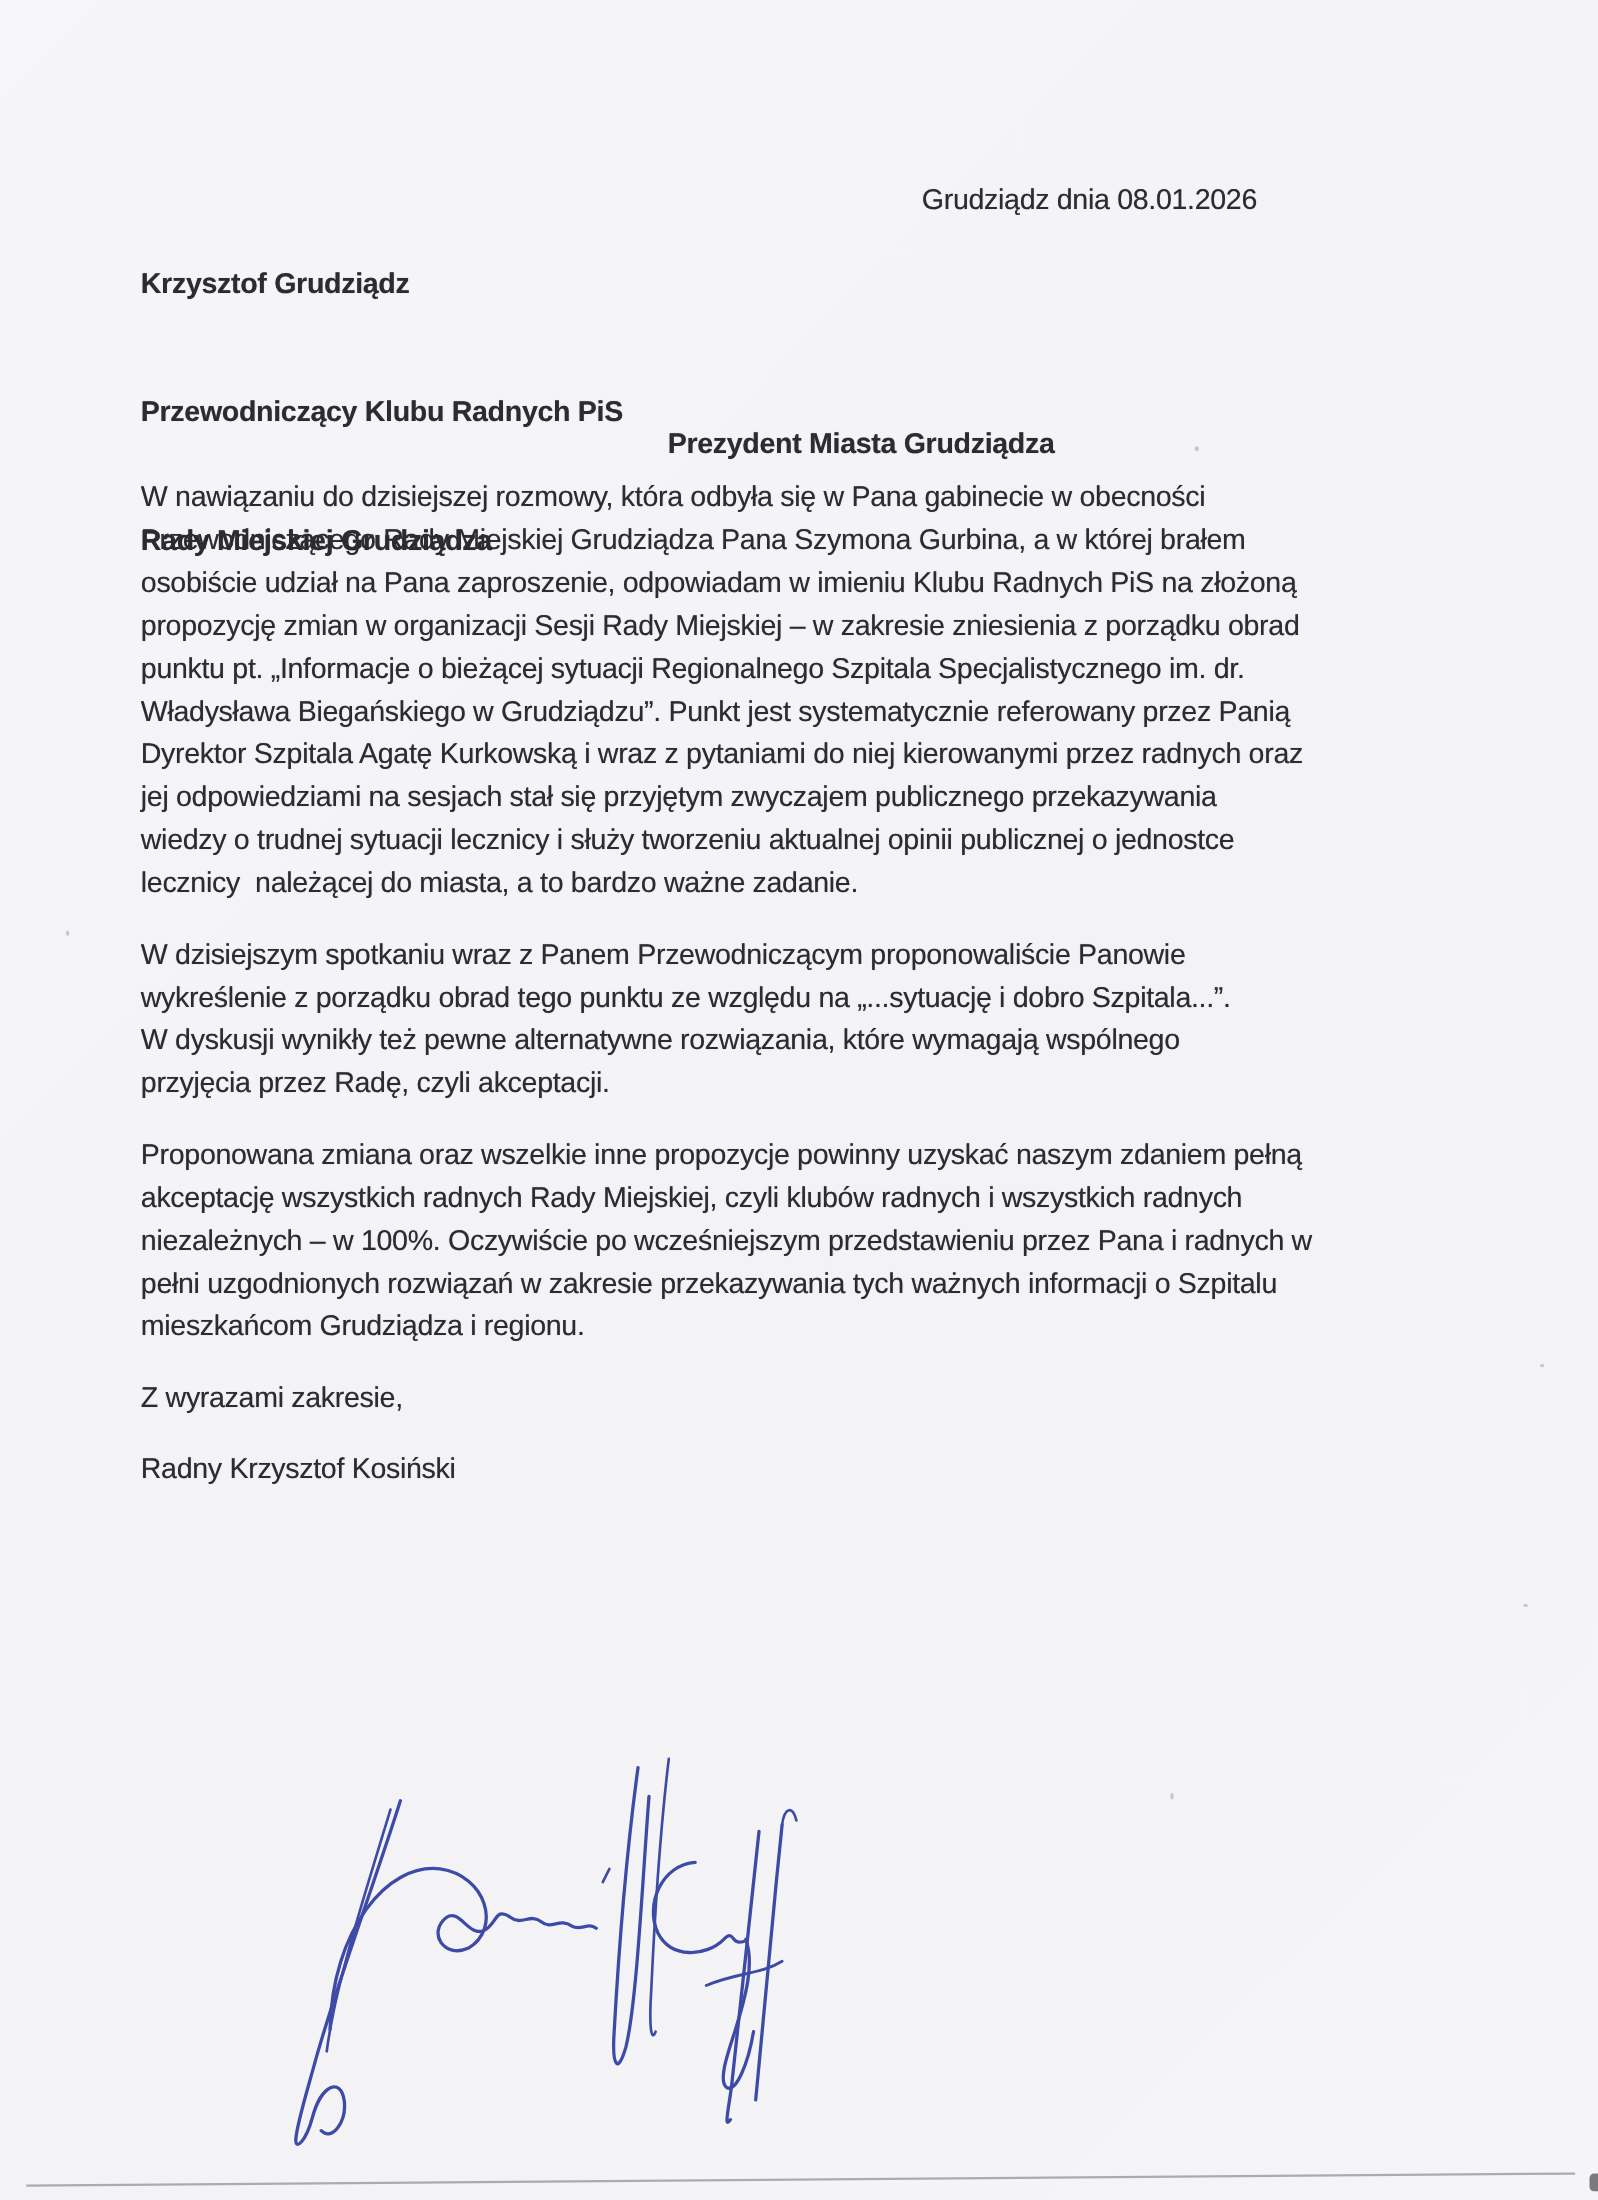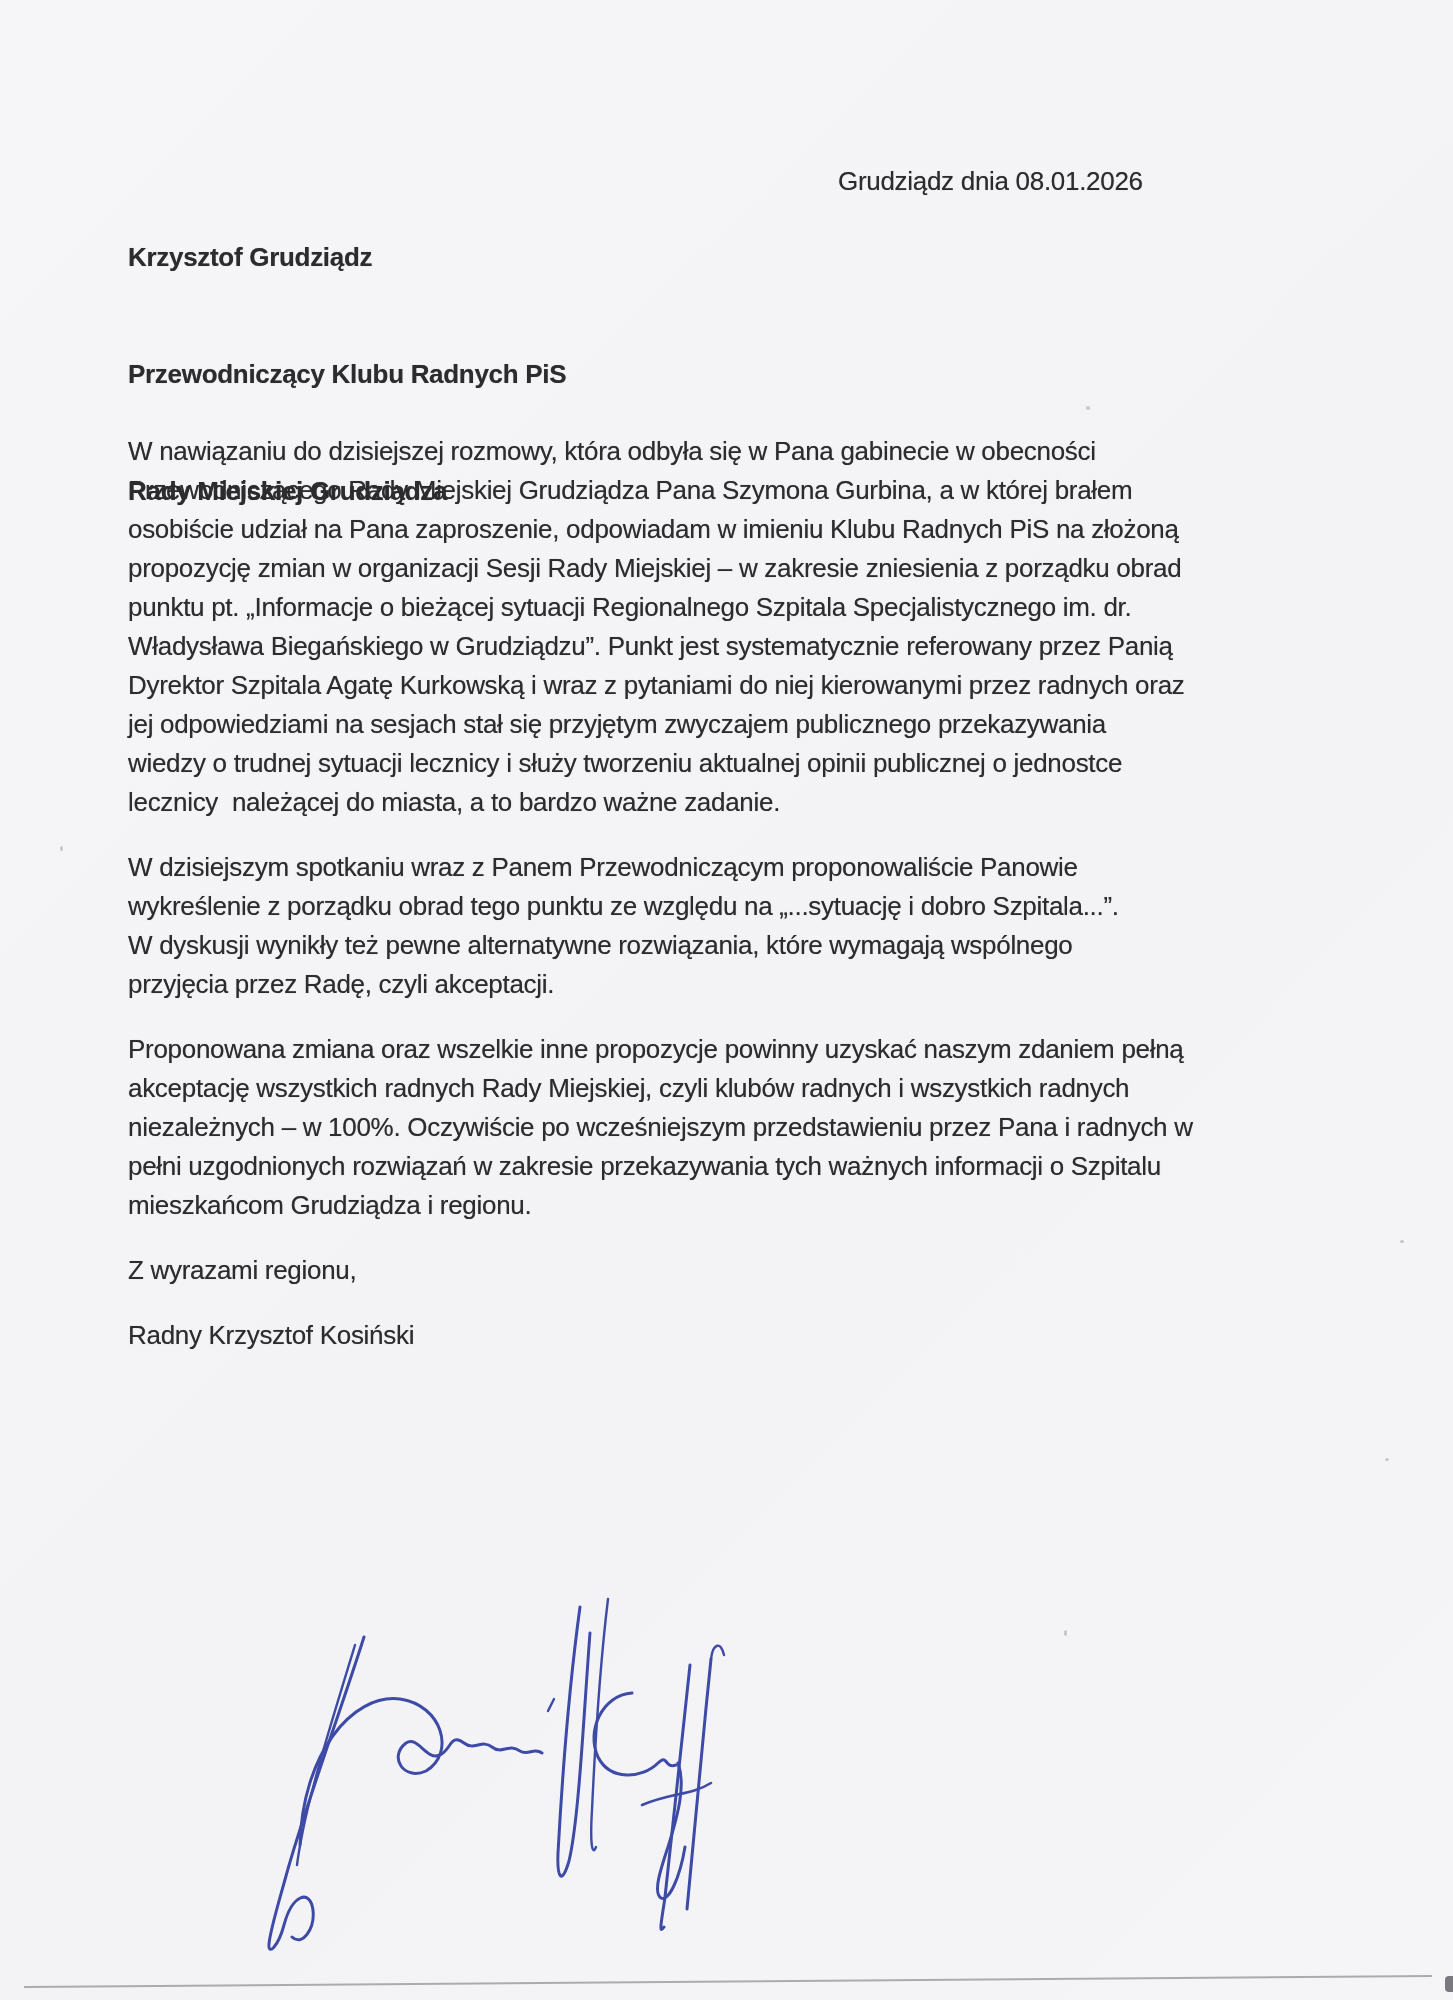--- a/index.html
+++ b/index.html
@@ -108,20 +108,21 @@
 
   <div class="sender">
     <div>Krzysztof Grudziądz</div>
     <div>Przewodniczący Klubu Radnych PiS</div>
     <div>Rady Miejskiej Grudziądza</div>
   </div>
 
   <div class="dateline">Grudziądz dnia 08.01.2026</div>
 
   <div class="recipient">
+    <div class="r2">Prezydent Miasta Grudziądza</div>
   </div>
 
   <div class="letter-body">
     <p class="para">W nawiązaniu do dzisiejszej rozmowy, która odbyła się w Pana gabinecie w obecności
 Przewodniczącego Rady Miejskiej Grudziądza Pana Szymona Gurbina, a w której brałem
 osobiście udział na Pana zaproszenie, odpowiadam w imieniu Klubu Radnych PiS na złożoną
 propozycję zmian w organizacji Sesji Rady Miejskiej – w zakresie zniesienia z porządku obrad
 punktu pt. „Informacje o bieżącej sytuacji Regionalnego Szpitala Specjalistycznego im. dr.
 Władysława Biegańskiego w Grudziądzu”. Punkt jest systematycznie referowany przez Panią
 Dyrektor Szpitala Agatę Kurkowską i wraz z pytaniami do niej kierowanymi przez radnych oraz
@@ -130,21 +131,21 @@
 lecznicy  należącej do miasta, a to bardzo ważne zadanie.</p>
     <p class="para">W dzisiejszym spotkaniu wraz z Panem Przewodniczącym proponowaliście Panowie
 wykreślenie z porządku obrad tego punktu ze względu na „...sytuację i dobro Szpitala...”.
 W dyskusji wynikły też pewne alternatywne rozwiązania, które wymagają wspólnego
 przyjęcia przez Radę, czyli akceptacji.</p>
     <p class="para">Proponowana zmiana oraz wszelkie inne propozycje powinny uzyskać naszym zdaniem pełną
 akceptację wszystkich radnych Rady Miejskiej, czyli klubów radnych i wszystkich radnych
 niezależnych – w 100%. Oczywiście po wcześniejszym przedstawieniu przez Pana i radnych w
 pełni uzgodnionych rozwiązań w zakresie przekazywania tych ważnych informacji o Szpitalu
 mieszkańcom Grudziądza i regionu.</p>
-    <p class="para">Z wyrazami regionu,</p>
+    <p class="para">Z wyrazami zakresie,</p>
     <p class="para">Radny Krzysztof Kosiński</p>
   </div>
 
   <div class="signature-wrap">
     <svg width="515" height="365" viewBox="0 0 515 365" xmlns="http://www.w3.org/2000/svg" fill="none" stroke="#2f3da0" stroke-width="3" stroke-linecap="round" stroke-linejoin="round" opacity="0.92">
       <path d="M152,42 C128,118 92,215 74,281 C66,310 58,336 57,349 C56,361 66,352 72,330 C80,300 98,293 101,315 C103,334 90,352 80,342"></path>
       <path d="M143,50 C120,125 100,190 91,235 C88,250 86,262 85,270" stroke-width="2.4"></path>
       <path d="M88,250 C90,160 140,98 188,104 C230,110 244,158 214,176 C192,186 176,162 194,148 C206,140 214,166 228,160 C240,154 238,138 252,148 C262,156 270,144 280,152 C290,160 296,148 308,156 C316,161 322,152 330,158"></path>
       <path d="M336,116 L342,104" stroke-width="2.4"></path>
       <path d="M368,12 C358,85 350,185 346,258 C345,284 350,290 357,266 C367,225 372,115 378,38"></path>

